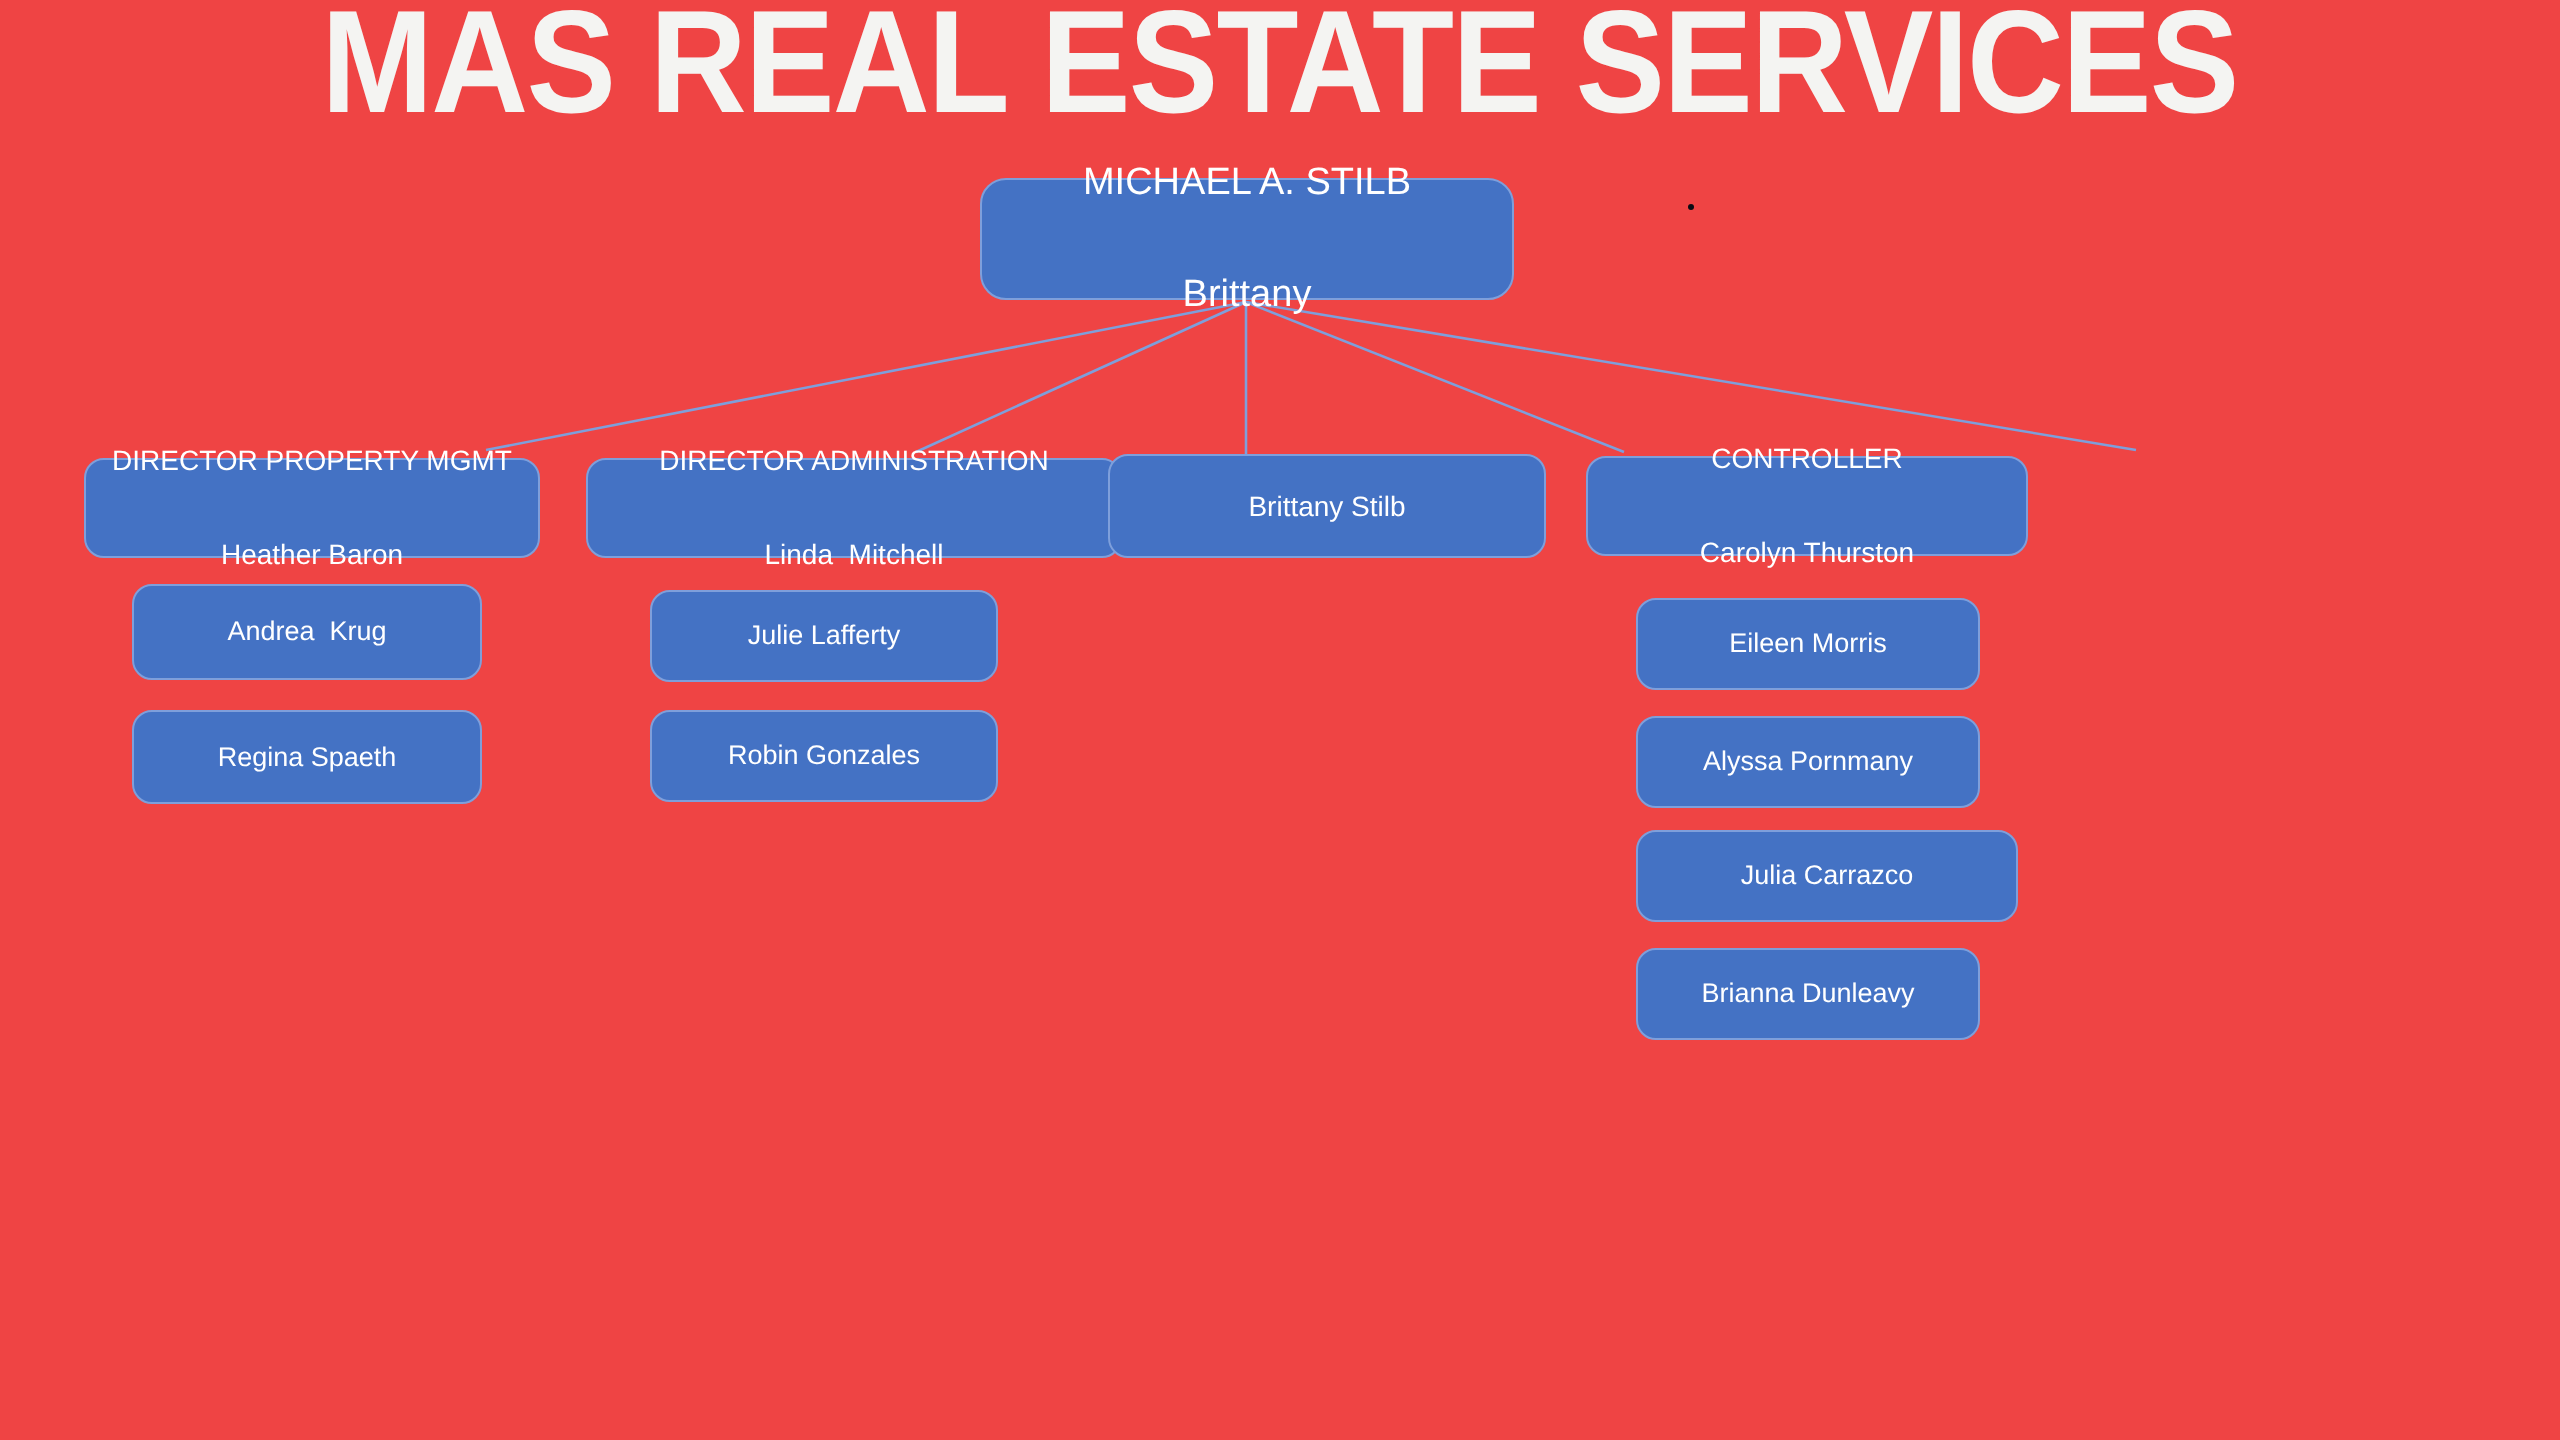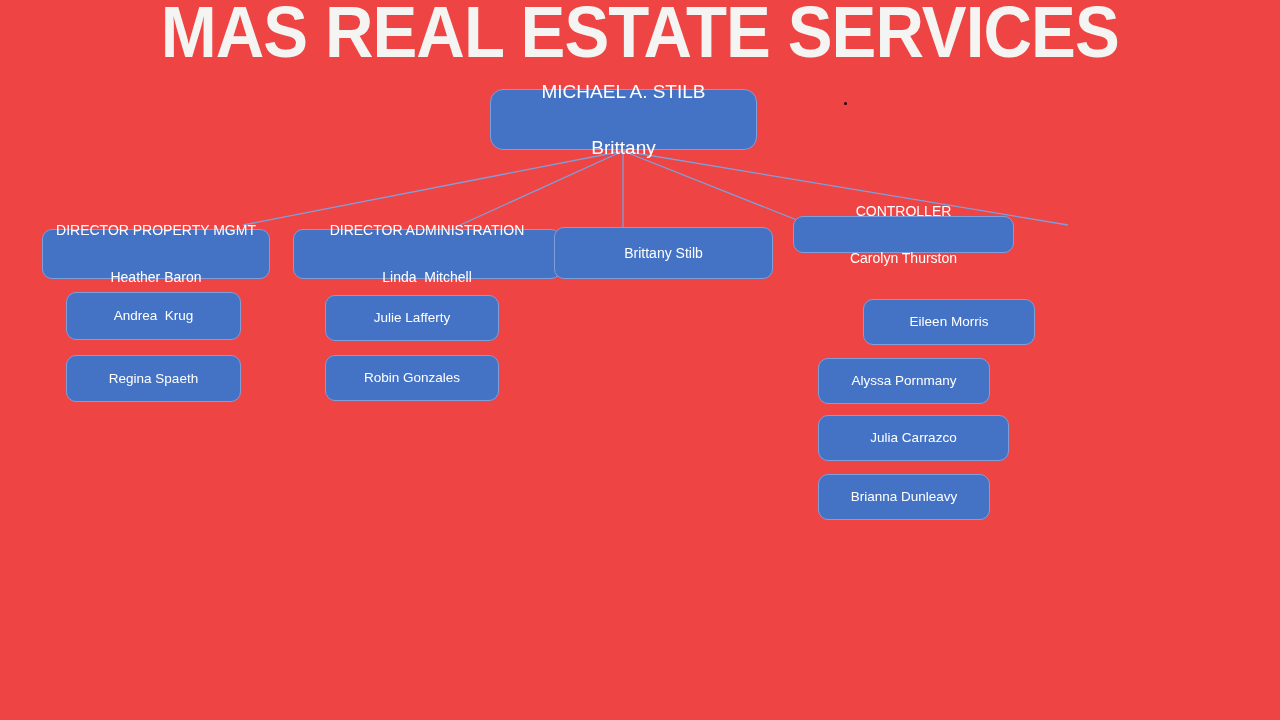--- a/index.html
+++ b/index.html
@@ -108,41 +108,41 @@
 
   <div class="node dept" style="left:293px; top:229px; width:268px; height:50px;">
     <div class="role">DIRECTOR ADMINISTRATION</div>
     <div class="person">Linda  Mitchell</div>
   </div>
 
   <div class="node dept" style="left:554px; top:227px; width:219px; height:52px;">
     <div class="person">Brittany Stilb</div>
   </div>
 
-  <div class="node dept" style="left:793px; top:216px; width:221px; height:37px;">
+  <div class="node dept" style="left:793px; top:228px; width:221px; height:50px;">
     <div class="role">CONTROLLER</div>
     <div class="person">Carolyn Thurston</div>
   </div>
 
 
   <div class="node report" style="left:66px; top:292px; width:175px; height:48px;">
     <div>Andrea  Krug</div>
   </div>
   <div class="node report" style="left:66px; top:355px; width:175px; height:47px;">
     <div>Regina Spaeth</div>
   </div>
 
   <div class="node report" style="left:325px; top:355px; width:174px; height:46px;">
     <div>Robin Gonzales</div>
   </div>
   <div class="node report" style="left:325px; top:295px; width:174px; height:46px;">
     <div>Julie Lafferty</div>
   </div>
 
-  <div class="node report" style="left:863px; top:299px; width:172px; height:46px;">
+  <div class="node report" style="left:818px; top:299px; width:172px; height:46px;">
     <div>Eileen Morris</div>
   </div>
   <div class="node report" style="left:818px; top:358px; width:172px; height:46px;">
     <div>Alyssa Pornmany</div>
   </div>
   <div class="node report" style="left:818px; top:415px; width:191px; height:46px;">
     <div>Julia Carrazco</div>
   </div>
   <div class="node report" style="left:818px; top:474px; width:172px; height:46px;">
     <div>Brianna Dunleavy</div>

